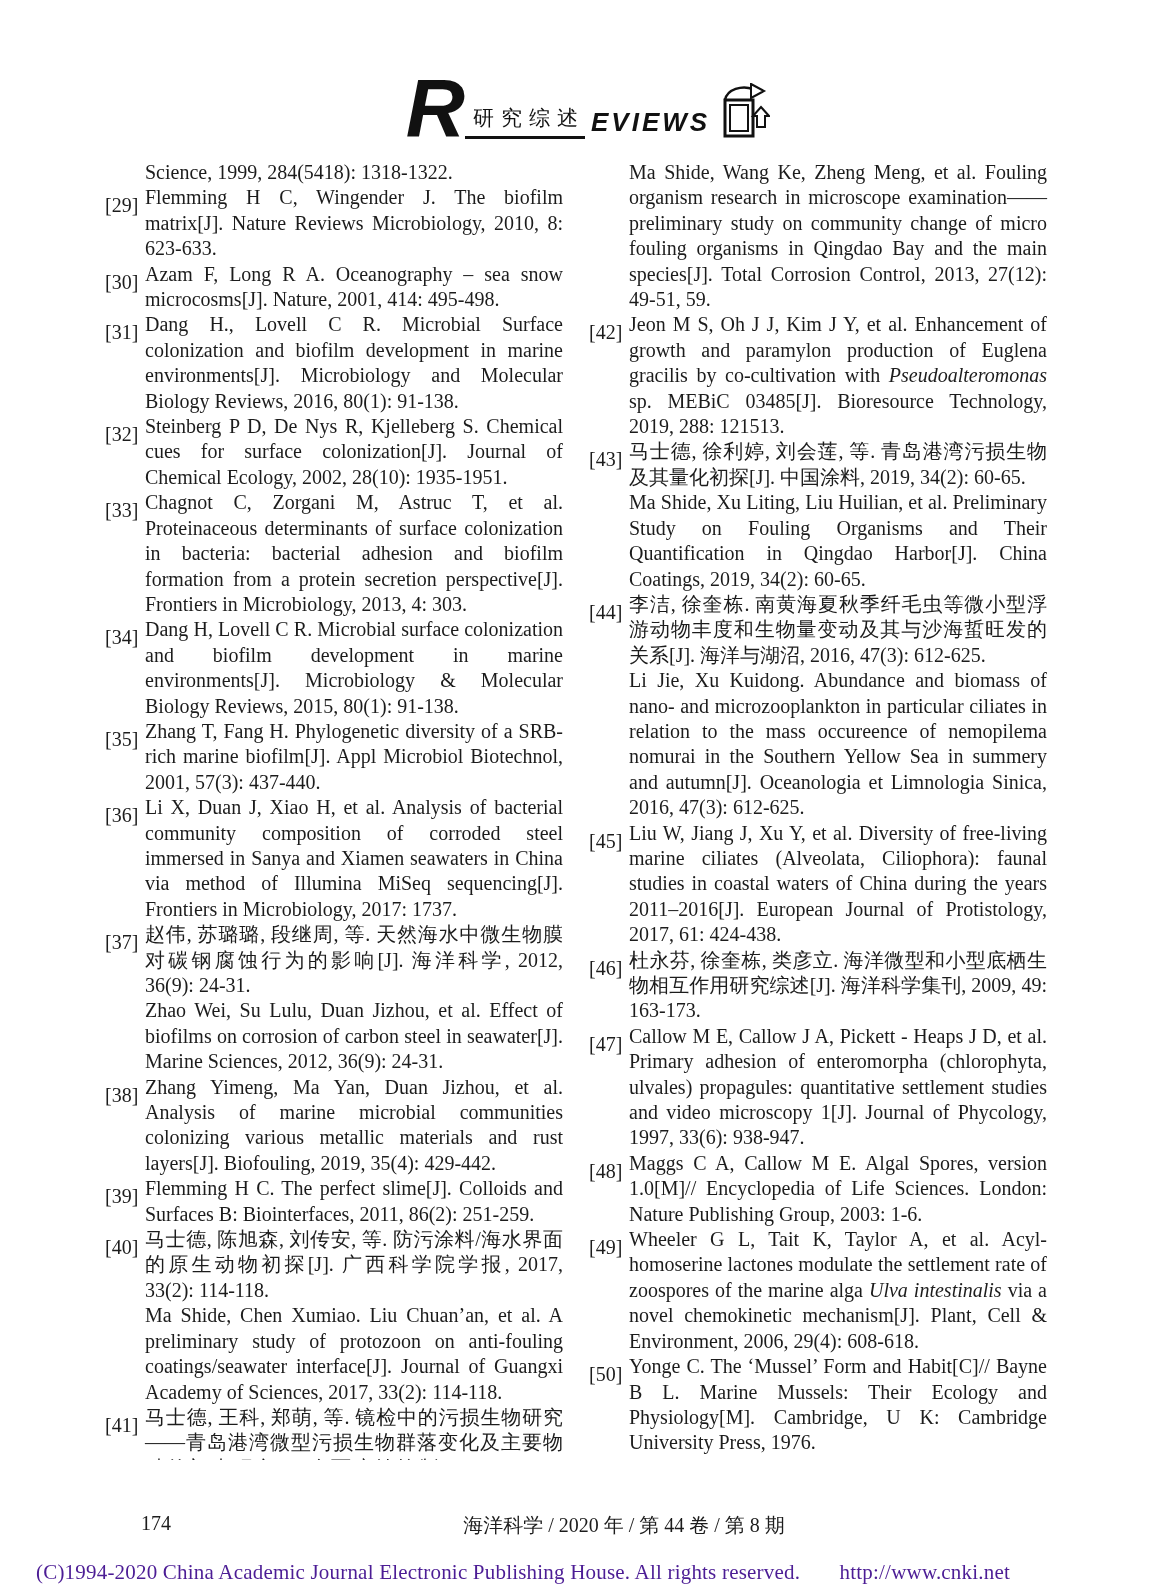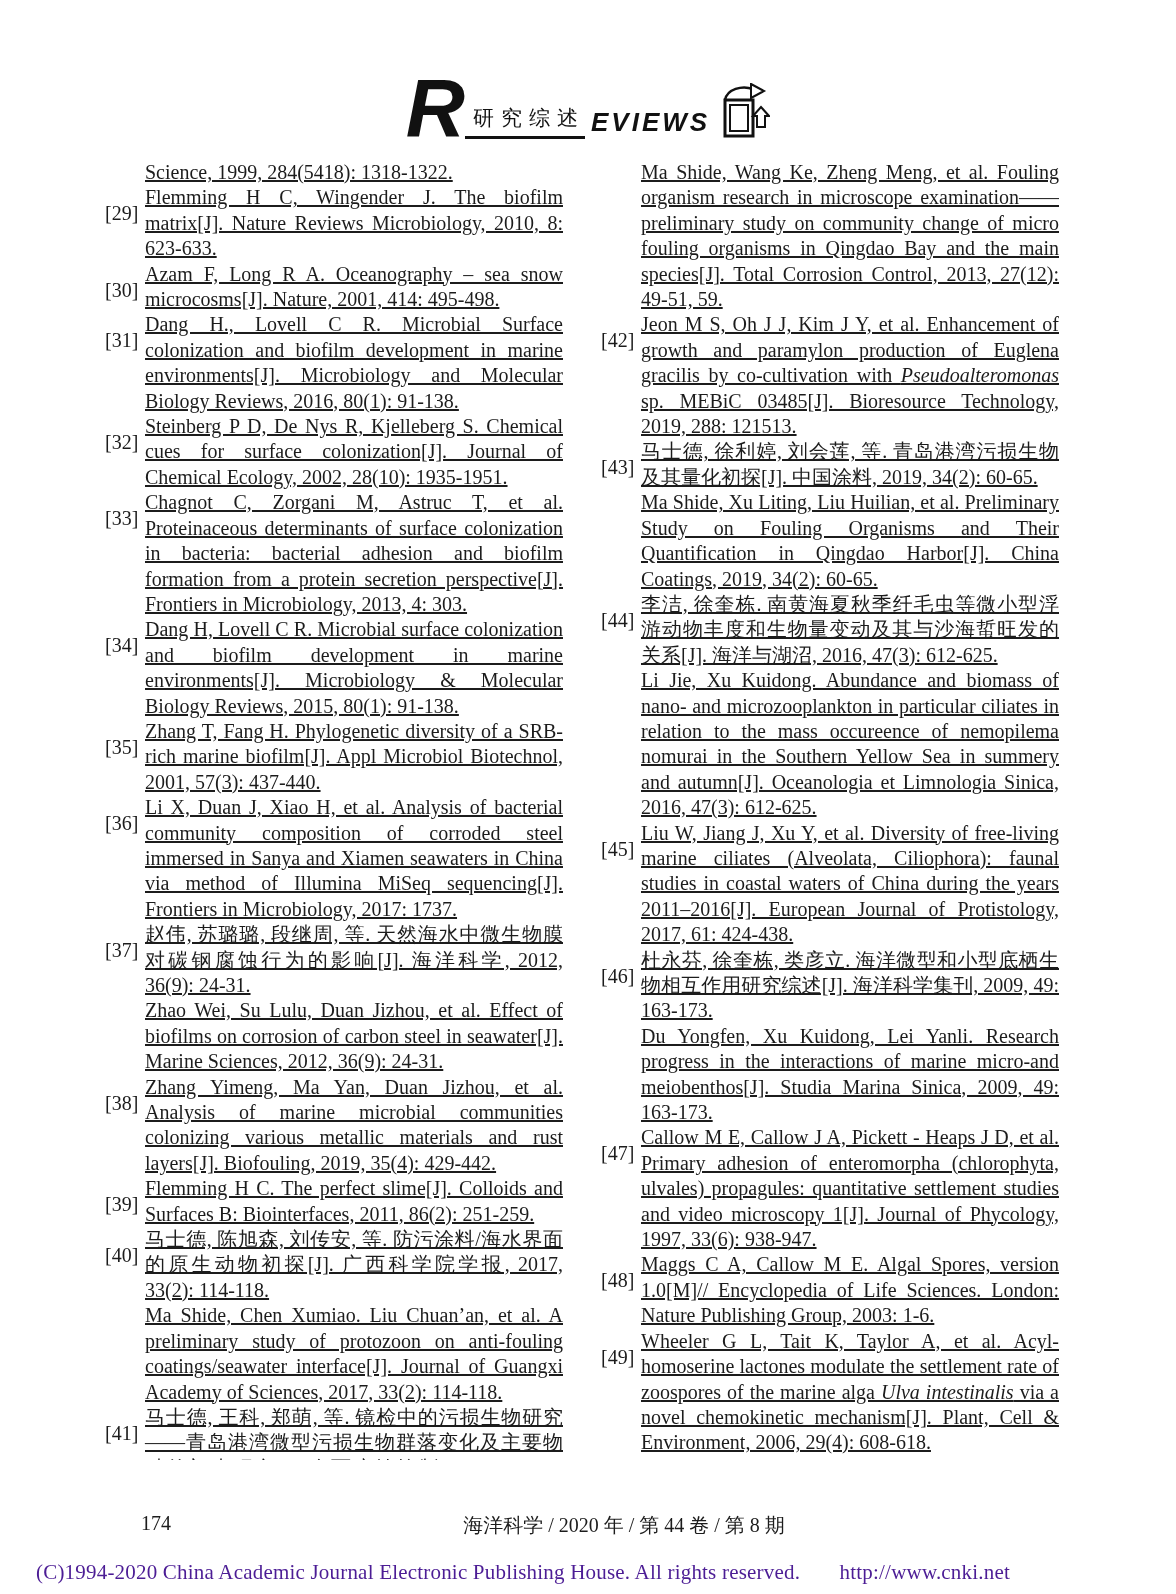--- a/index.html
+++ b/index.html
@@ -66,39 +66,38 @@
     margin-bottom: 0px;
   }
   
   .content {
     position: absolute;
     top: 160px;
     left: 105px;
     width: 954px;
     height: 1300px;
     display: flex;
-    gap: 38px;
+    gap: 26px;
     overflow: hidden;
-    text-decoration: underline;
   }
   .col {
     width: 458px;
     flex: 0 0 458px;
   }
   .ref-item {
     position: relative;
     padding-left: 40px;
     font-size: 20px;
     line-height: 25.4px;
     text-align: justify;
   }
   .ref-label {
     position: absolute;
     left: 0;
-    top: 16px;
+    top: 8px;
     text-align: left;
   }
   .ref-para {
     margin: 0;
     text-align: justify;
   }
   .it { font-style: italic; }
   
   .footer-row {
     position: absolute;
@@ -234,21 +233,20 @@
           <p class="ref-para"><span>李洁, 徐奎栋. 南黄海夏秋季纤毛虫等微小型浮游动物丰度和生物量变动及其与沙海蜇旺发的关系[J]. 海洋与湖沼, 2016, 47(3): 612-625.</span></p>
           <p class="ref-para"><span>Li Jie, Xu Kuidong. Abundance and biomass of nano- and microzooplankton in particular ciliates in relation to the mass occureence of nemopilema nomurai in the Southern Yellow Sea in summery and autumn[J]. Oceanologia et Limnologia Sinica, 2016, 47(3): 612-625.</span></p>
         </div>
         <div class="ref-item">
           <span class="ref-label">[45]</span>
           <p class="ref-para"><span>Liu W, Jiang J, Xu Y, et al. Diversity of free-living marine ciliates (Alveolata, Ciliophora): faunal studies in coastal waters of China during the years 2011–2016[J]. European Journal of Protistology, 2017, 61: 424-438.</span></p>
         </div>
         <div class="ref-item">
           <span class="ref-label">[46]</span>
           <p class="ref-para"><span>杜永芬, 徐奎栋, 类彦立. 海洋微型和小型底栖生物相互作用研究综述[J]. 海洋科学集刊, 2009, 49: 163-173.</span></p>
-          <p class="ref-para"><span>Du Yongfen, Xu Kuidong, Lei Yanli. Research progress in the interactions of marine micro-and meiobenthos[J]. Studia Marina Sinica, 2009, 49: 163-173.</span></p>
         </div>
         <div class="ref-item">
           <span class="ref-label">[47]</span>
           <p class="ref-para"><span>Callow M E, Callow J A, Pickett - Heaps J D, et al. Primary adhesion of enteromorpha (chlorophyta, ulvales) propagules: quantitative settlement studies and video microscopy 1[J]. Journal of Phycology, 1997, 33(6): 938-947.</span></p>
         </div>
         <div class="ref-item">
           <span class="ref-label">[48]</span>
           <p class="ref-para"><span>Maggs C A, Callow M E. Algal Spores, version 1.0[M]// Encyclopedia of Life Sciences. London: Nature Publishing Group, 2003: 1-6.</span></p>
         </div>
         <div class="ref-item">

